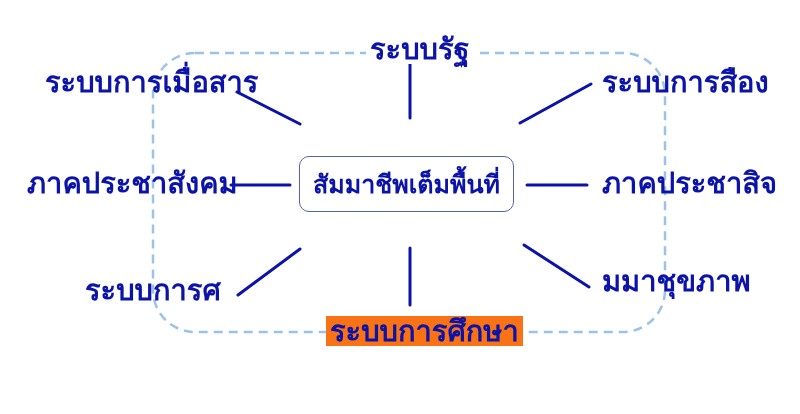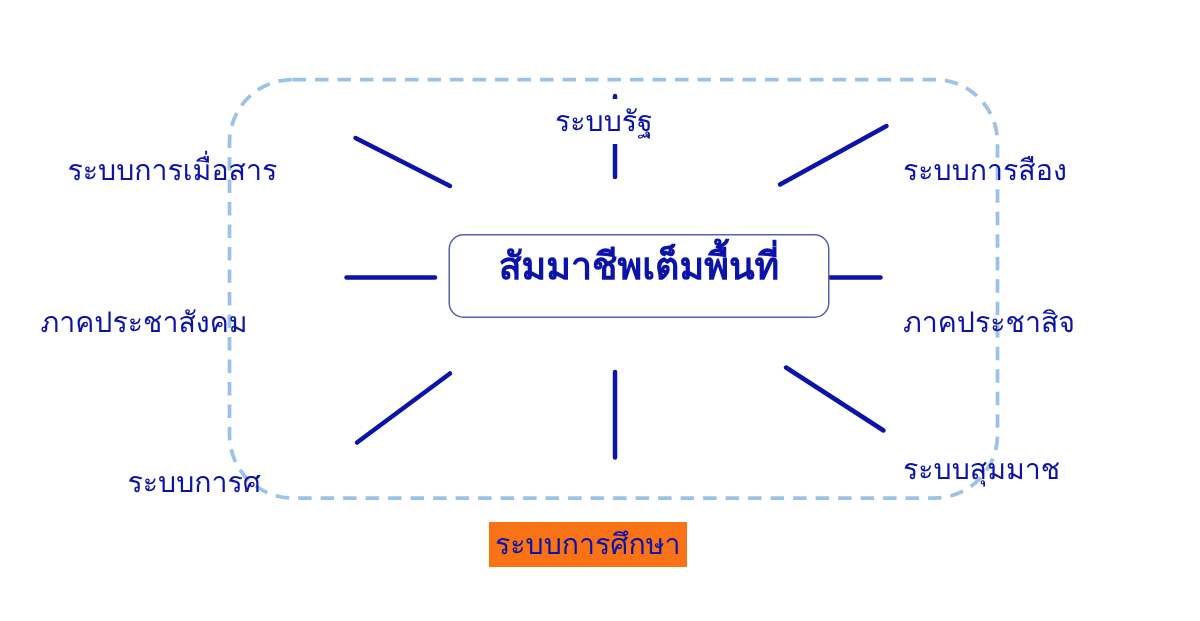--- a/index.html
+++ b/index.html
@@ -1,23 +1,23 @@
 <!DOCTYPE html>
 <html><head>
   <meta charset="utf-8">
   <style>
     html, body { margin: 0; padding: 0; background: #ffffff; }
     body { width: 800px; height: 414px; position: relative; overflow: hidden;
            font-family: "DejaVu Serif", "Liberation Serif", serif; }
     #diagram { position: absolute; left: 0; top: 0; width: 800px; height: 414px; }
-    .lbl { position: absolute; color: #0b13a8; font-weight: normal; font-size: 19px;
-           white-space: nowrap; line-height: 30px; margin-top: 32px; }
-    .center-box { position: absolute; left: 299px; top: 156px; width: 254px; height: 56px;
+    .lbl { position: absolute; color: #0b13a8; font-weight: bold; font-size: 29px;
+           white-space: nowrap; line-height: 30px; }
+    .center-box { position: absolute; left: 299px; top: 156px; width: 215px; height: 56px;
                   border: 1.5px solid #5a5fae; border-radius: 10px; background: #fff;
-                  box-sizing: border-box; display: flex; align-items: flex-start; justify-content: center; }
+                  box-sizing: border-box; display: flex; align-items: center; justify-content: center; }
     .center-box span { color: #0b13a8; font-weight: bold; font-size: 25px; white-space: nowrap; }
   </style>
 </head>
 <body>
 
 <svg id="diagram" viewBox="0 0 800 414" xmlns="http://www.w3.org/2000/svg">
   <rect x="153" y="53" width="512" height="279" rx="42" ry="42" fill="none" stroke="#9cc3e6" stroke-width="2.5" stroke-dasharray="9,6"></rect>
   <g stroke="#0b13a8" stroke-width="3" stroke-linecap="round">
     <line x1="410" y1="64" x2="410" y2="118"></line>
     <line x1="237" y1="92" x2="300" y2="124"></line>
@@ -33,14 +33,14 @@
 <div class="center-box">
   <span>สัมมาชีพเต็มพื้นที่</span>
 </div>
 
 <div class="lbl" style="left:366px; top:34px; background:#fff; padding:0 4px;">ระบบรัฐ</div>
 <div class="lbl" style="left:45px; top:67px;">ระบบการเมื่อสาร</div>
 <div class="lbl" style="left:602px; top:67px;">ระบบการสือง</div>
 <div class="lbl" style="left:27px; top:168px;">ภาคประชาสังคม</div>
 <div class="lbl" style="left:602px; top:168px;">ภาคประชาสิจ</div>
 <div class="lbl" style="left:85px; top:275px;">ระบบการศ</div>
-<div class="lbl" style="left:602px; top:266px;">ระบบสุมมาช</div>
+<div class="lbl" style="left:602px; top:266px;">มมาชุขภาพ</div>
 <div class="lbl" style="left:326px; top:316px; background:#f97316; padding:0 4px;">ระบบการศึกษา</div>
 
 </body></html>

